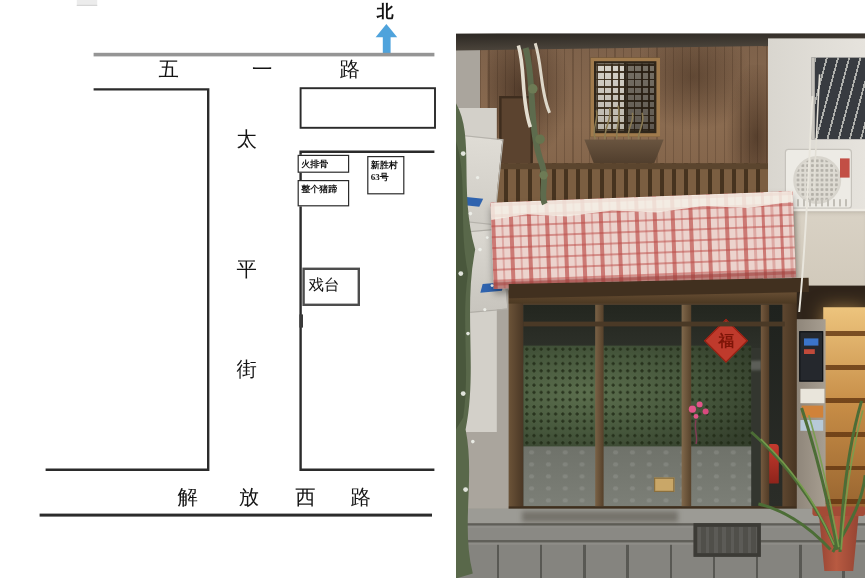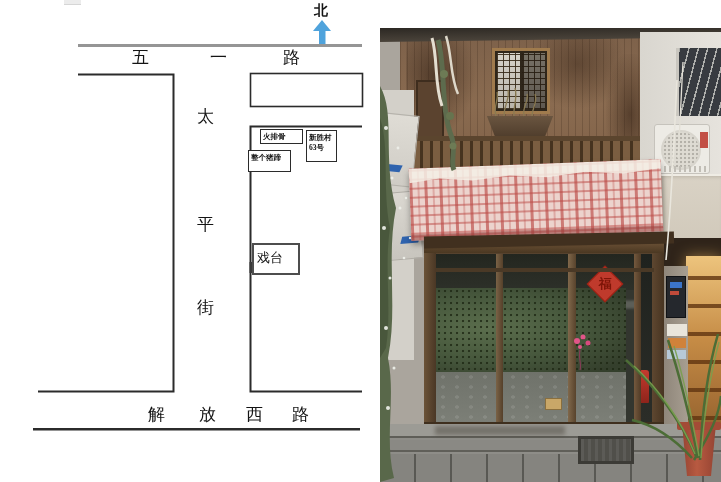--- a/index.html
+++ b/index.html
@@ -5,21 +5,21 @@
   html,body{margin:0;padding:0;background:#ffffff;}
   #canvas{position:relative;width:721px;height:482px;background:#ffffff;overflow:hidden;
           font-family:"Liberation Sans","DejaVu Sans",sans-serif;}
   .a{position:absolute;}
   .mc{position:absolute;font-family:"Liberation Serif","DejaVu Serif",serif;
       font-size:17px;color:#141414;line-height:1;}
   .mc-small{font-size:14px;font-weight:700;}
   .mbox{position:absolute;border:1px solid #2b2b2b;background:#ffffff;box-sizing:border-box;
         font-family:"Liberation Serif","DejaVu Serif",serif;color:#111;}
   .mbox .t{display:block;padding:3px 1px 0 2px;font-size:7.5px;font-weight:700;line-height:1.15;}
-  #stage-box{border:2px solid #4d4d4d;margin-top:20px;}
+  #stage-box{border:2px solid #4d4d4d;}
   #stage-box .t{font-size:13px;font-weight:400;padding:6px 0 0 3px;}
   .photo-layer{position:absolute;}
 </style>
 </head>
 <body>
 
 <div id="canvas">
 
   <div class="a" style="left:64px;top:0;width:17px;height:4px;background:#ececec;border-bottom:1px solid #d6d6d6;"></div>
 
@@ -51,21 +51,21 @@
 
     <span class="mc" style="left:197px;top:108px;">太</span>
     <span class="mc" style="left:197px;top:216px;">平</span>
     <span class="mc" style="left:197px;top:299px;">街</span>
 
     <span class="mc" style="left:148px;top:406px;">解</span>
     <span class="mc" style="left:199px;top:406px;">放</span>
     <span class="mc" style="left:246px;top:406px;">西</span>
     <span class="mc" style="left:292px;top:406px;">路</span>
 
-    <div class="mbox" style="left:260px;top:129px;width:43px;height:15px;">
+    <div class="mbox" style="left:248px;top:129px;width:43px;height:15px;">
       <span class="t">火排骨</span>
     </div>
     <div class="mbox" style="left:248px;top:150px;width:43px;height:22px;">
       <span class="t">整个猪蹄</span>
     </div>
     <div class="mbox" style="left:306px;top:130px;width:31px;height:32px;">
       <span class="t" style="padding-bottom:0;">新胜村</span>
       <span class="t" style="padding-top:1px;">63号</span>
     </div>
     <div class="mbox" id="stage-box" style="left:252px;top:223px;width:48px;height:32px;">

